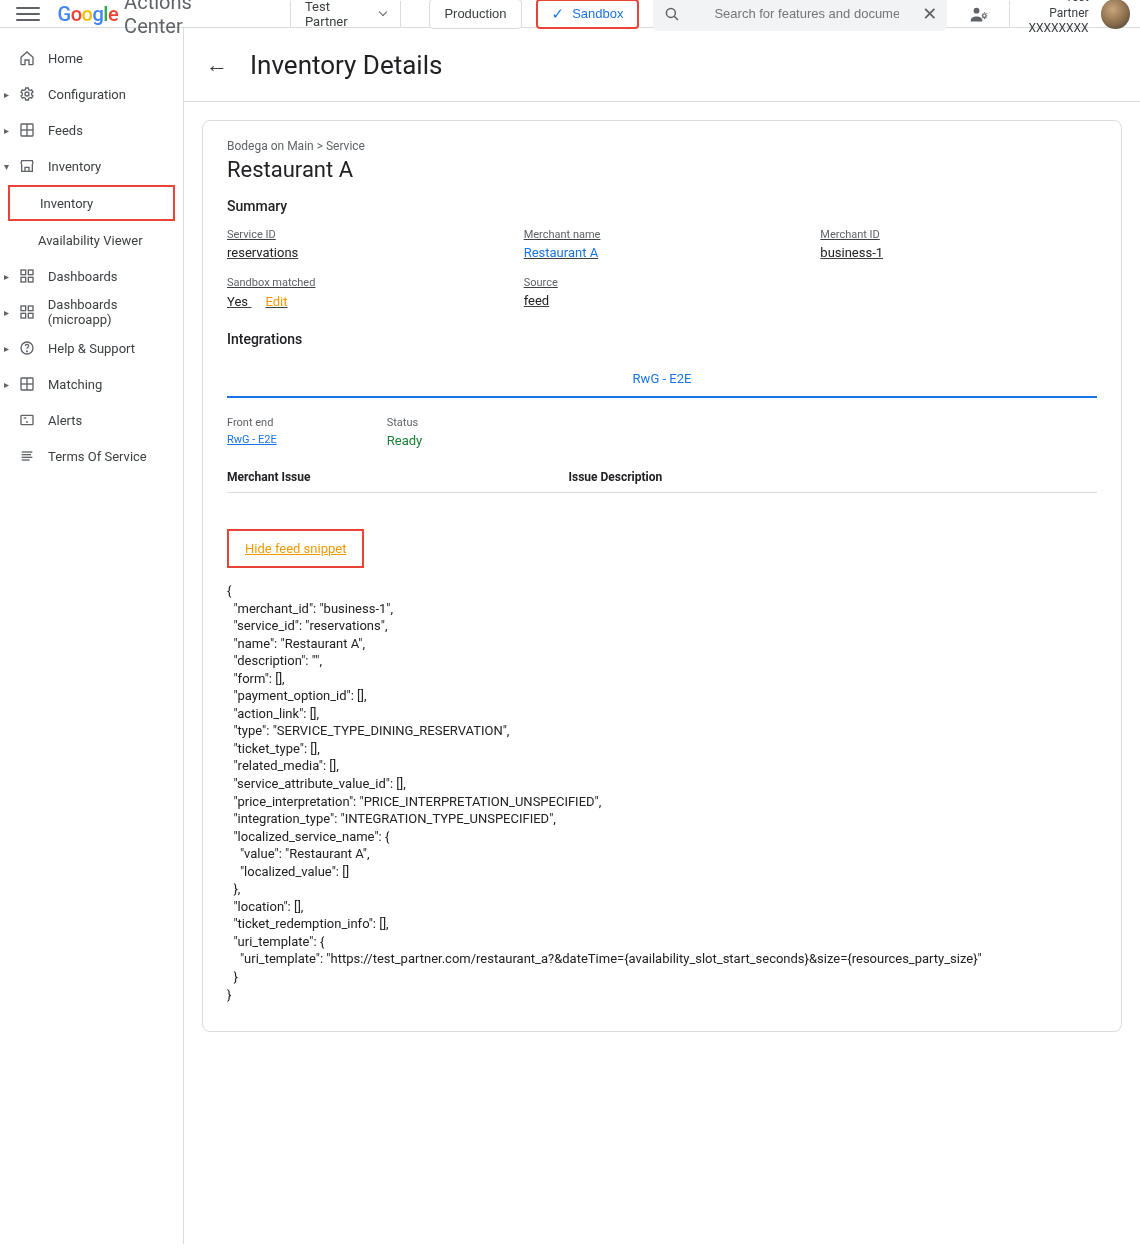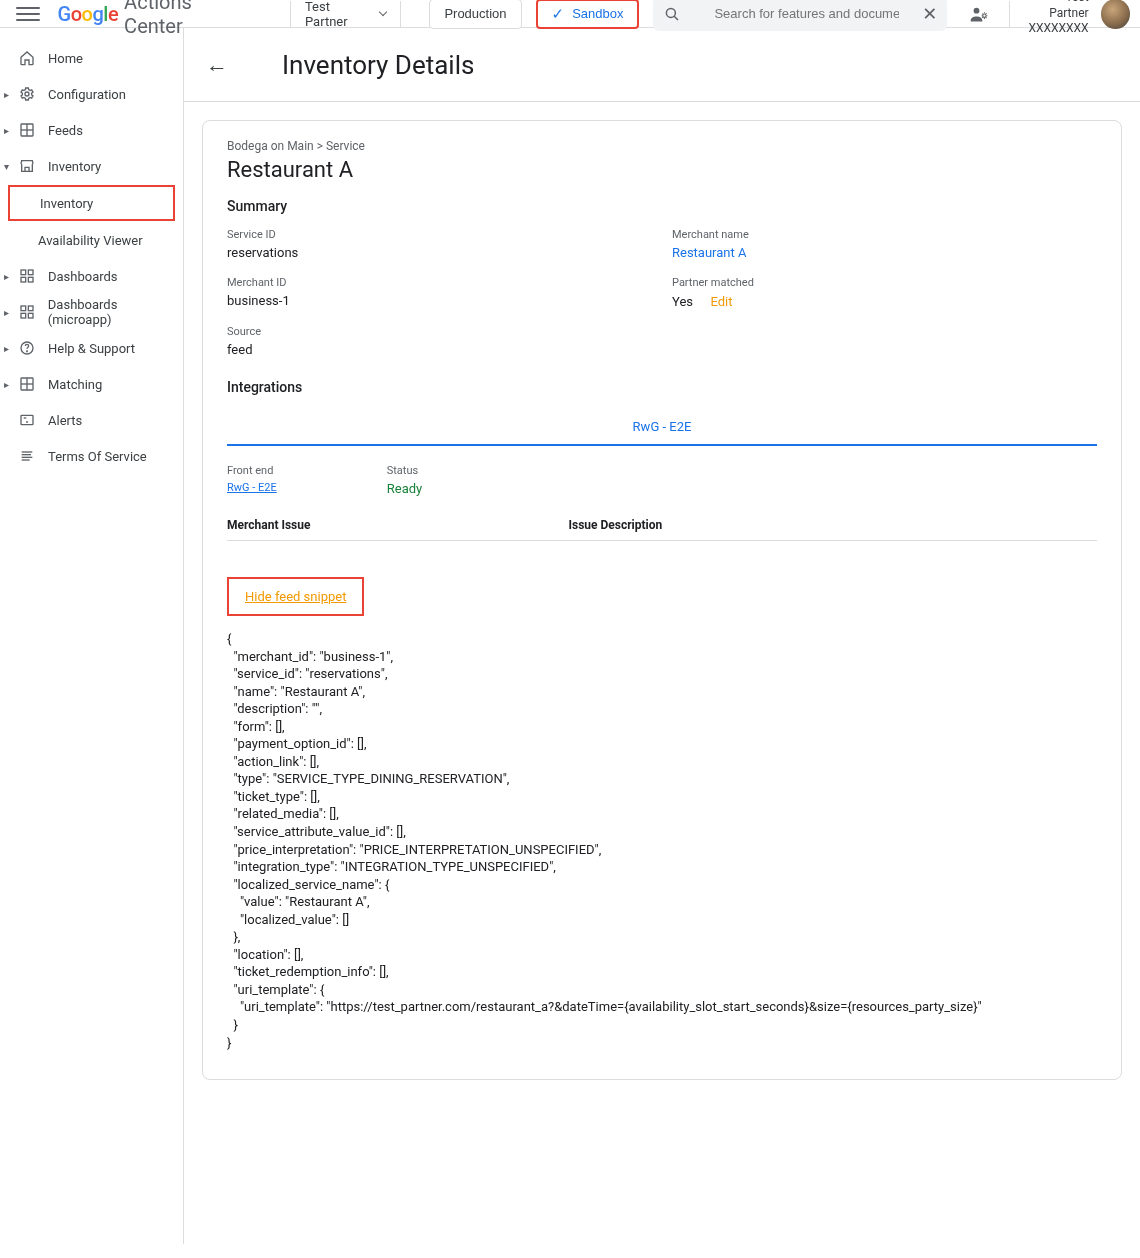--- a/index.html
+++ b/index.html
@@ -34,32 +34,32 @@
   .nav-item { height: 36px; display:flex; align-items:center; padding-left: 18px; font-size: 13px; color:#3c4043; cursor:pointer; position:relative; }
   .nav-item .exp { position:absolute; left:4px; font-size:10px; color:#5f6368; }
   .nav-item .nicon { width:18px; display:inline-flex; justify-content:center; margin-right:12px; color:#5f6368; }
   .nav-sub { height: 36px; display:flex; align-items:center; padding-left: 38px; font-size: 13px; color:#3c4043; cursor:pointer; }
   .nav-sub.highlighted { border: 2px solid #ea4335; margin:1px 8px 1px 8px; padding-left:30px; }
   
   
   .main { flex:1; padding: 0; }
   .page-header { height: 74px; display:flex; align-items:center; padding: 0 22px; border-bottom:1px solid #dadce0; }
   .back-arrow { font-size:22px; color:#3c4043; margin-right:22px; cursor:pointer; }
-  .page-title { font-size: 26px; color:#202124; font-weight:400;margin-left:32px; }
+  .page-title { font-size: 26px; color:#202124; font-weight:400; }
   
   .card { margin: 18px; border:1px solid #dadce0; border-radius:8px; padding: 18px 24px 28px; }
   .breadcrumb { font-size:12px; color:#5f6368; margin-bottom:4px; }
   .svc-title { font-size:22px; color:#202124; margin-bottom:16px; }
   
   .tabs { display:flex; border-bottom:1px solid #dadce0; margin-bottom:16px; }
   .tab { flex:1; text-align:center; padding:10px 0 12px; font-size:13px; color:#5f6368; cursor:pointer; }
   .tab.active-tab { color:#1a73e8; border-bottom:2px solid #1a73e8; margin-bottom:-1px; }
   
   .section-h { font-size:14px; font-weight:500; color:#202124; margin: 8px 0 14px; }
-  .grid4 { display:grid; grid-template-columns: repeat(2, 1fr); gap:16px 20px; margin-bottom:22px; }
+  .grid4 { display:grid; grid-template-columns: repeat(3, 1fr); gap:16px 20px; margin-bottom:22px;text-decoration:underline; }
   .field-lbl { font-size:11px; color:#5f6368; margin-bottom:4px; }
   .field-val { font-size:13px; color:#202124; }
   .field-val.link { color:#1a73e8; cursor:pointer; }
   .field-val.green { color:#188038; }
   .edit-link { color:#f29900; font-size:13px; margin-left:14px; cursor:pointer; }
   
   .integrations-tab { text-align:center; padding:10px 0; font-size:13px; color:#1a73e8; border-bottom:2px solid #1a73e8; margin-bottom:14px; }
   .fe-link { font-size:11px; color:#1a73e8; text-decoration:underline; }
   .issues-row { display:flex; gap:258px; font-size:12px; font-weight:700; color:#202124; margin-top:22px; padding-bottom:8px; border-bottom:1px solid #dadce0; }
   
@@ -257,21 +257,21 @@
         </div>
         <div>
           <div class="field-lbl">Merchant name</div>
           <div class="field-val link">Restaurant A</div>
         </div>
         <div>
           <div class="field-lbl">Merchant ID</div>
           <div class="field-val">business-1</div>
         </div>
         <div>
-          <div class="field-lbl">Partner matched</div>
+          <div class="field-lbl">Sandbox matched</div>
           <div>
             <span class="field-val">Yes</span>
             <span class="edit-link">Edit</span>
           </div>
         </div>
         <div>
           <div class="field-lbl">Source</div>
           <div class="field-val">feed</div>
         </div>
       </div>

